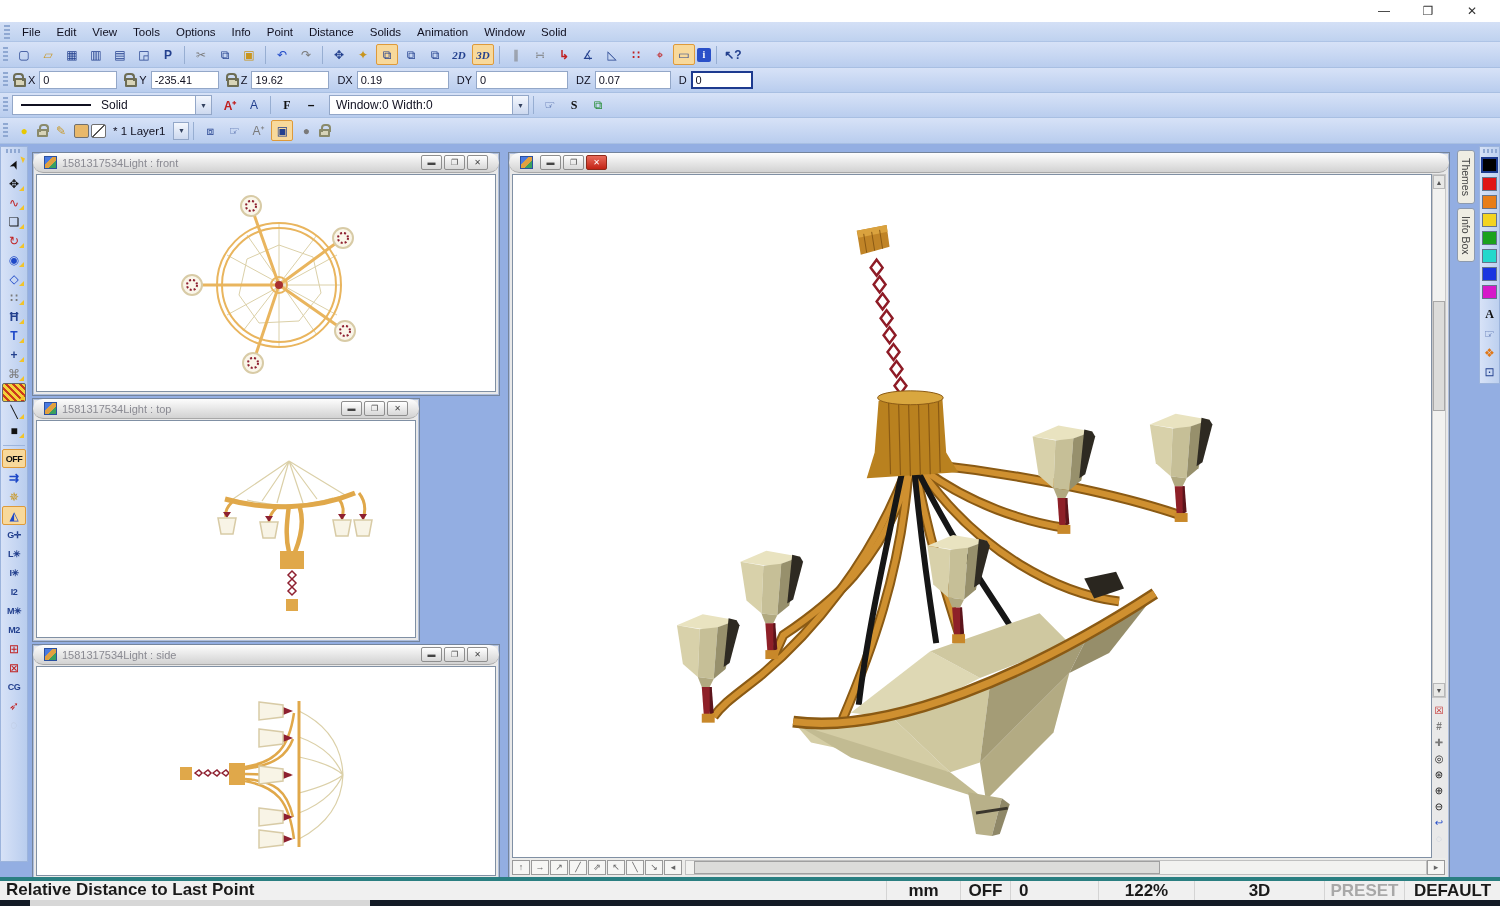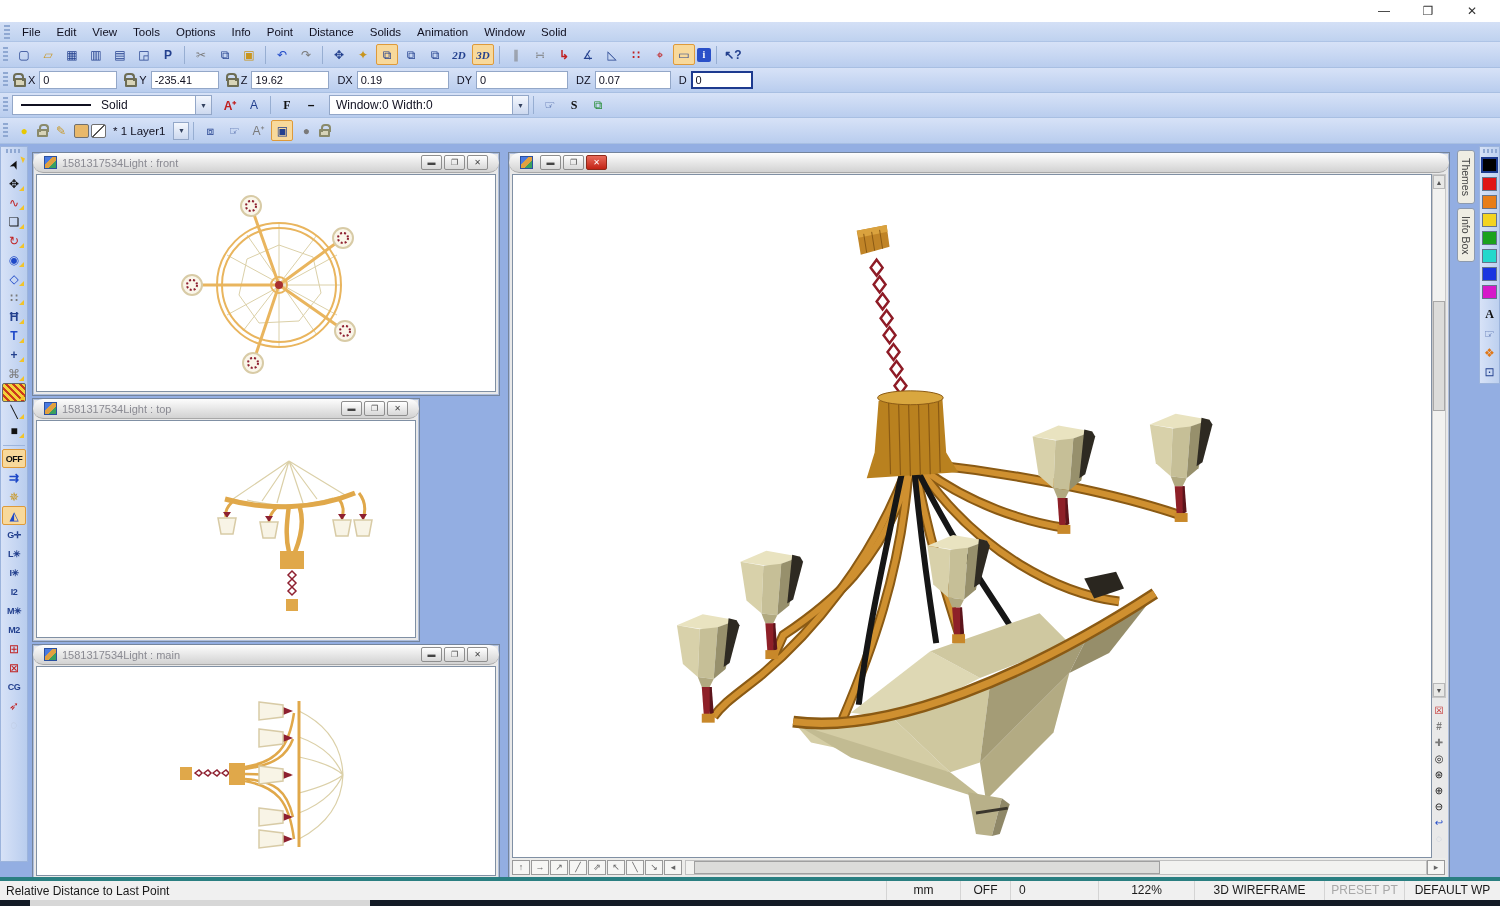--- a/index.html
+++ b/index.html
@@ -98,21 +98,21 @@
   #rtabs { position:absolute; left:1457px; top:6px; width:20px; }
   .rtab { writing-mode:vertical-rl; background:#efede3; border:1px solid #8d9aae; border-radius:3px; font-size:10.5px; color:#444; padding:7px 2px; margin-bottom:4px; text-align:center; }
   #rcolors { position:absolute; left:1479px; top:2px; width:21px; display:flex; flex-direction:column; align-items:center; background:linear-gradient(90deg,#d7e2f7,#bdd0ef); padding:2px 0; border:1px solid #9cb4dc; }
   #rcolors .hgrip { width:14px; height:4px; background:repeating-linear-gradient(90deg,#8fa8d2 0 2px,transparent 2px 4px); margin-bottom:2px; }
   .cswatch { width:15px; height:14px; border:1px solid #64748c; margin:2px 0; }
   .cswatch.sel { border:2px solid #1d3a8f; width:17px; height:16px; }
   #rcolors .icon-btn { width:18px; height:17px; font-size:12px; margin:1px 0; }
 
   
   #tealline { position:absolute; left:0; top:877px; width:1500px; height:4px; background:#2a7f81; }
-  #statusbar { position:absolute; left:0; top:881px; width:1500px; height:19px; background:#f0f0f0; display:flex; align-items:center; font-size:12px; color:#1a1a1a; }
+  #statusbar { position:absolute; left:0; top:881px; width:1500px; height:19px; background:#f0f0f0; display:flex; align-items:flex-end; font-size:17px; color:#1a1a1a;font-weight:bold; }
   #statusbar .msg { flex:1; padding-left:6px; }
   .seg { height:19px; line-height:19px; text-align:center; border-left:1px solid #d4d4d4; flex:none; }
   .seg.dim { color:#a8a8a8; }
   #bottomstrip { position:absolute; left:0; top:900px; width:1500px; height:6px; background:#131a26; }
   #bottomstrip .lite { position:absolute; left:30px; width:340px; height:6px; background:#d7d7d7; }
 
   svg { display:block; }
 </style>
 </head>
 <body>
@@ -392,21 +392,21 @@
                 <polygon points="317,99 335,99 332,115 320,115"></polygon>
             </g>
           </g>
         </svg>
       </div>
     </div>
 
     <div id="win-side" class="win" data-name="viewport-window-side">
       <div class="wtitle" data-name="side-window-titlebar">
         <span class="docicon" data-name="document-icon"></span>
-        <span class="wtext" data-name="side-window-title">1581317534Light : main</span>
+        <span class="wtext" data-name="side-window-title">1581317534Light : side</span>
         <span class="winbtn" data-name="side-minimize-button">▬</span>
         <span class="winbtn" data-name="side-restore-button">❐</span>
         <span class="winbtn" data-name="side-close-button">✕</span>
       </div>
       <div class="wclient" data-name="side-viewport-canvas">
         <svg width="462" height="212" viewBox="0 0 462 212" data-name="side-wireframe-drawing">
           <g stroke="#dbd0a8" stroke-width="1.2" fill="none">
             <path d="M262,44 C295,60 305,85 306,108 M262,172 C295,155 305,130 306,108 M262,70 C290,80 300,95 306,108 M262,146 C290,135 300,120 306,108 M262,90 C285,95 298,100 306,108 M262,126 C285,120 298,114 306,108"></path>
           </g>
           <path d="M262,34 L262,180" stroke="#e0a84a" stroke-width="3"></path>

